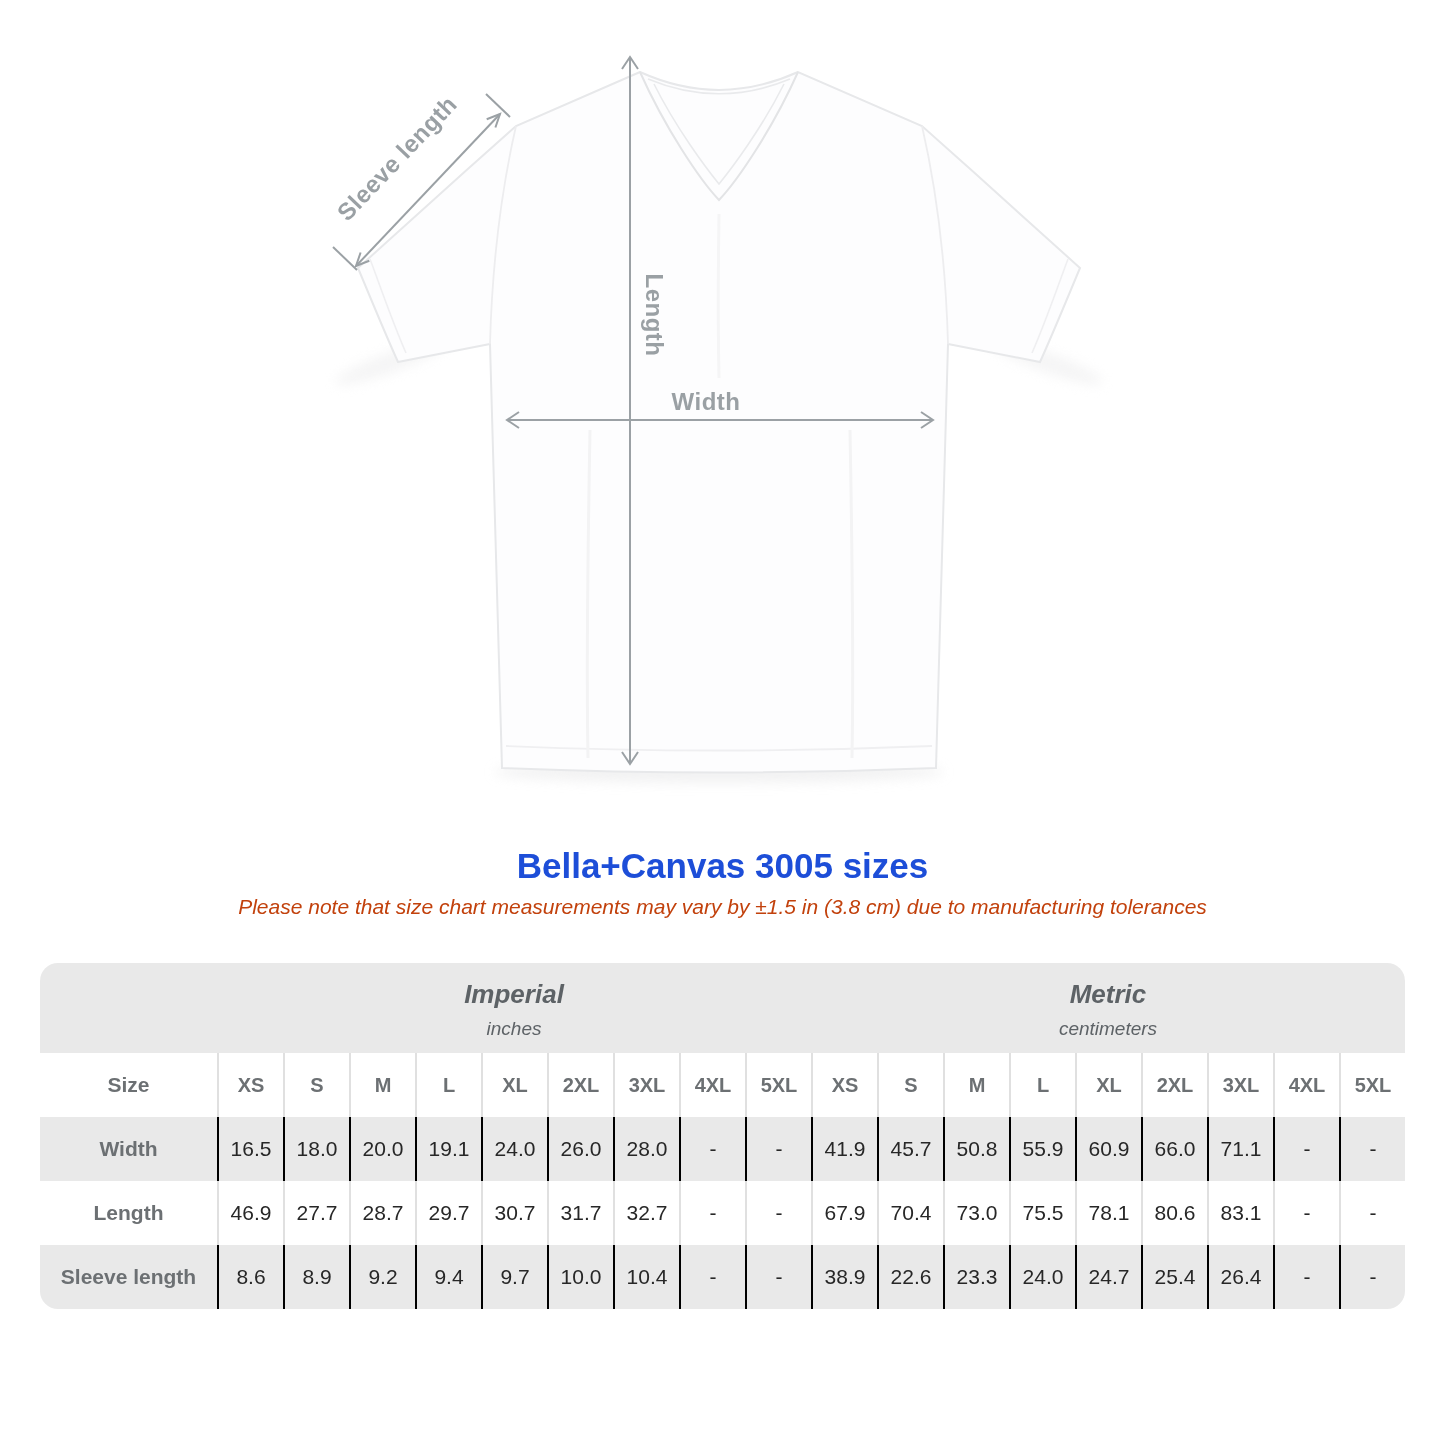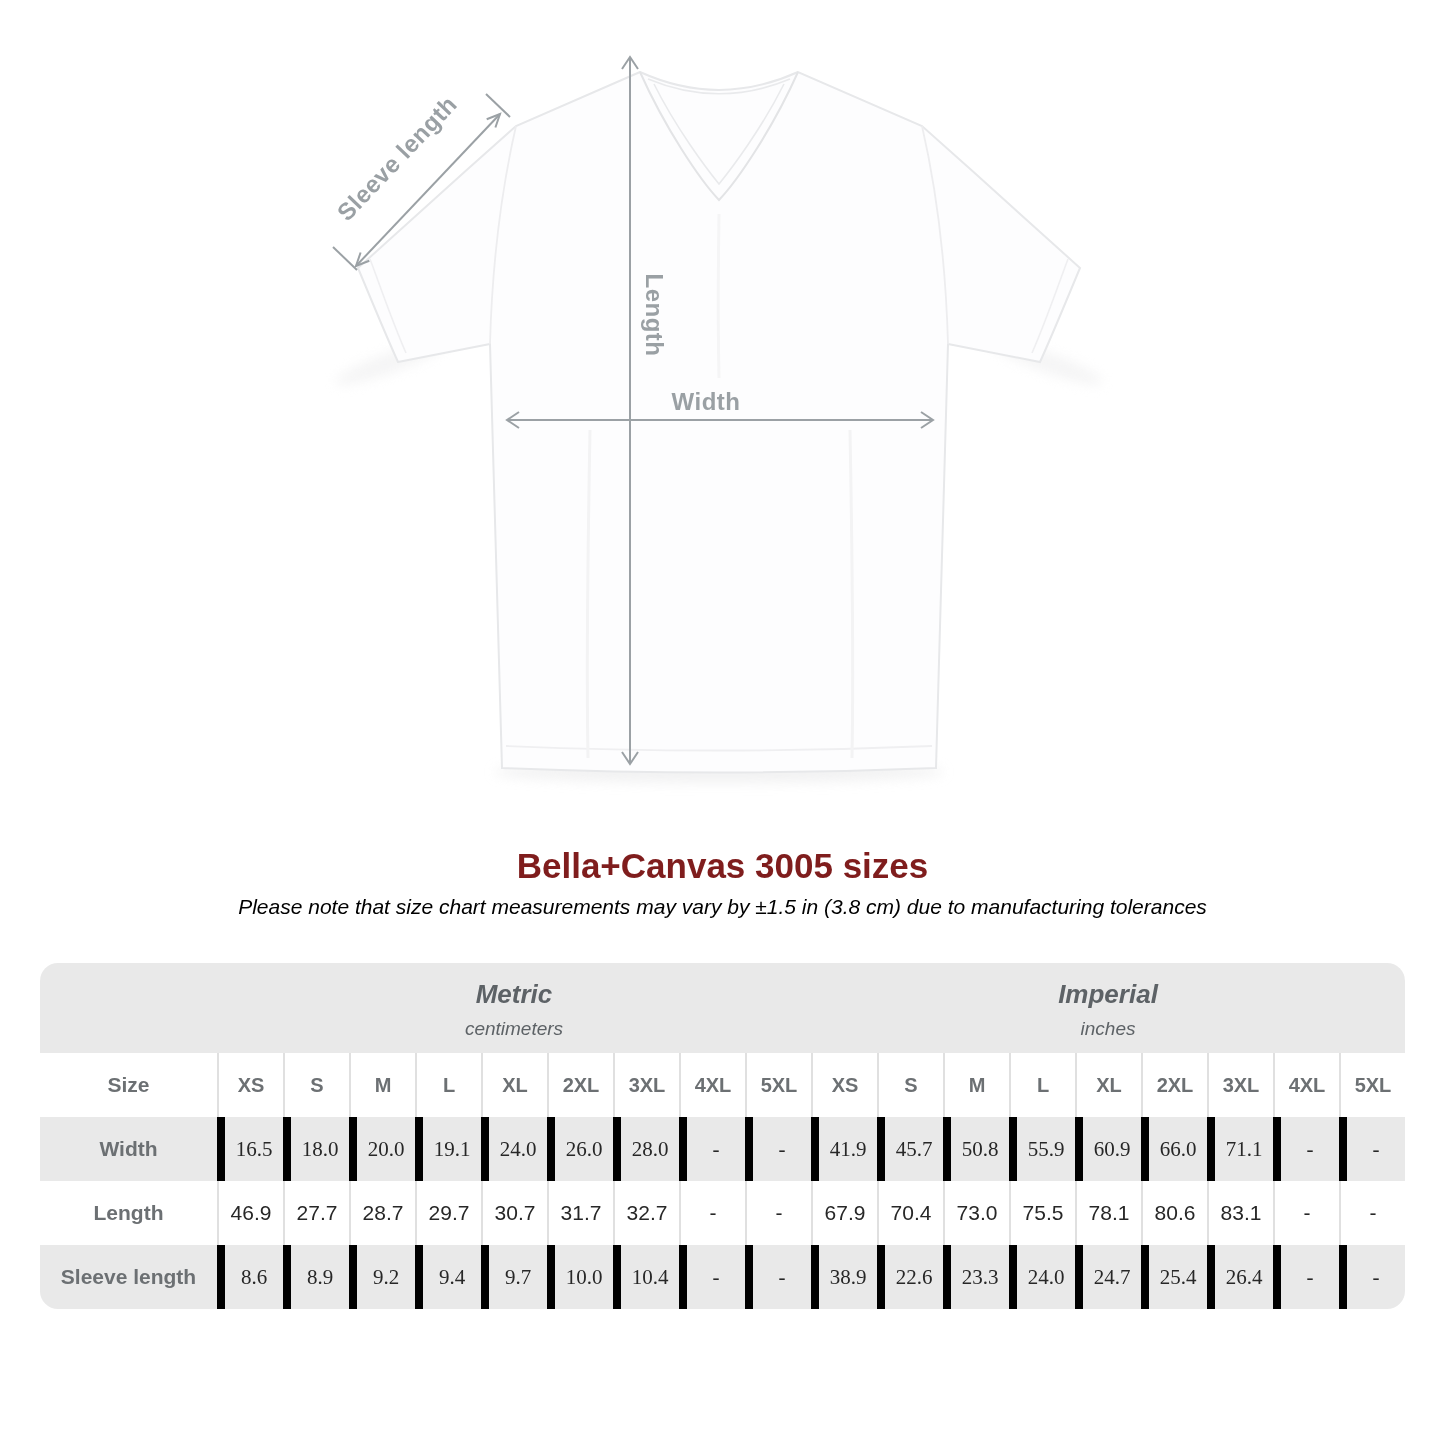--- a/index.html
+++ b/index.html
@@ -8,25 +8,25 @@
     font-family:"Liberation Sans", sans-serif;
     -webkit-font-smoothing:antialiased;
   }
   
   .diagram{width:1445px;height:830px;position:relative;}
   .diagram svg{display:block;}
   .dim-label{fill:#9aa0a4;font-weight:bold;font-size:24px;letter-spacing:.5px;}
   
   .title{
     margin:16px 0 0;text-align:center;
-    font-size:35px;font-weight:bold;color:#7f1d1d;
+    font-size:35px;font-weight:bold;color:#1d4ed8;
   }
   .subtitle{
     margin:9px 0 0;text-align:center;
-    font-size:21px;font-style:italic;color:#000000;
+    font-size:21px;font-style:italic;color:#c2410c;
   }
   
   .table-wrap{
     width:1365px;margin:44px auto 0;
     border-radius:18px;overflow:hidden;
   }
   .trow{display:grid;}
   .trow.band{
     grid-template-columns:177px 1fr 1fr;
     background:#e9e9e9;height:90px;
@@ -38,21 +38,21 @@
   .unit-name{font-weight:bold;font-style:italic;font-size:26px;color:#5d6266;}
   .unit-sub{font-style:italic;font-size:19px;color:#5d6266;margin-top:8px;}
   .trow.cells{grid-template-columns:177px repeat(18,1fr);height:64px;}
   .trow.white{background:#ffffff;}
   .trow.gray{background:#e9e9e9;}
   .cell{display:flex;align-items:center;justify-content:center;}
   .rowlabel{font-weight:bold;font-size:21px;color:#6c7073;}
   .colhead{font-weight:bold;font-size:20px;color:#6c7073;}
   .val{font-size:21px;color:#272727;}
   .trow.white .sep{border-left:2px solid #e0e0e0;}
-  .trow.gray  .sep{border-left:8px solid #000000;font-family:Liberation Serif, serif;}
+  .trow.gray  .sep{border-left:2px solid #000000;}
 </style>
 </head>
 <body>
 
 <div class="diagram">
   <svg width="1445" height="830" viewBox="0 0 1445 830" xmlns="http://www.w3.org/2000/svg">
     <defs>
       <filter id="soft" x="-60%" y="-60%" width="220%" height="220%">
         <feGaussianBlur stdDeviation="6"></feGaussianBlur>
       </filter>
@@ -126,26 +126,26 @@
 </div>
 
 <h1 class="title">Bella+Canvas 3005 sizes</h1>
 <p class="subtitle">Please note that size chart measurements may vary by ±1.5 in (3.8 cm) due to manufacturing tolerances</p>
 
 <div class="table-wrap">
 
   <div class="trow band">
     <div class="cell"></div>
     <div class="cell group">
+      <div class="unit-name">Imperial</div>
+      <div class="unit-sub">inches</div>
+    </div>
+    <div class="cell group">
       <div class="unit-name">Metric</div>
       <div class="unit-sub">centimeters</div>
-    </div>
-    <div class="cell group">
-      <div class="unit-name">Imperial</div>
-      <div class="unit-sub">inches</div>
     </div>
   </div>
 
   <div id="table-body">
       <div class="trow cells white">
         <div class="cell rowlabel">Size</div>
         <div class="cell colhead sep">XS</div>
         <div class="cell colhead sep">S</div>
         <div class="cell colhead sep">M</div>
         <div class="cell colhead sep">L</div>

